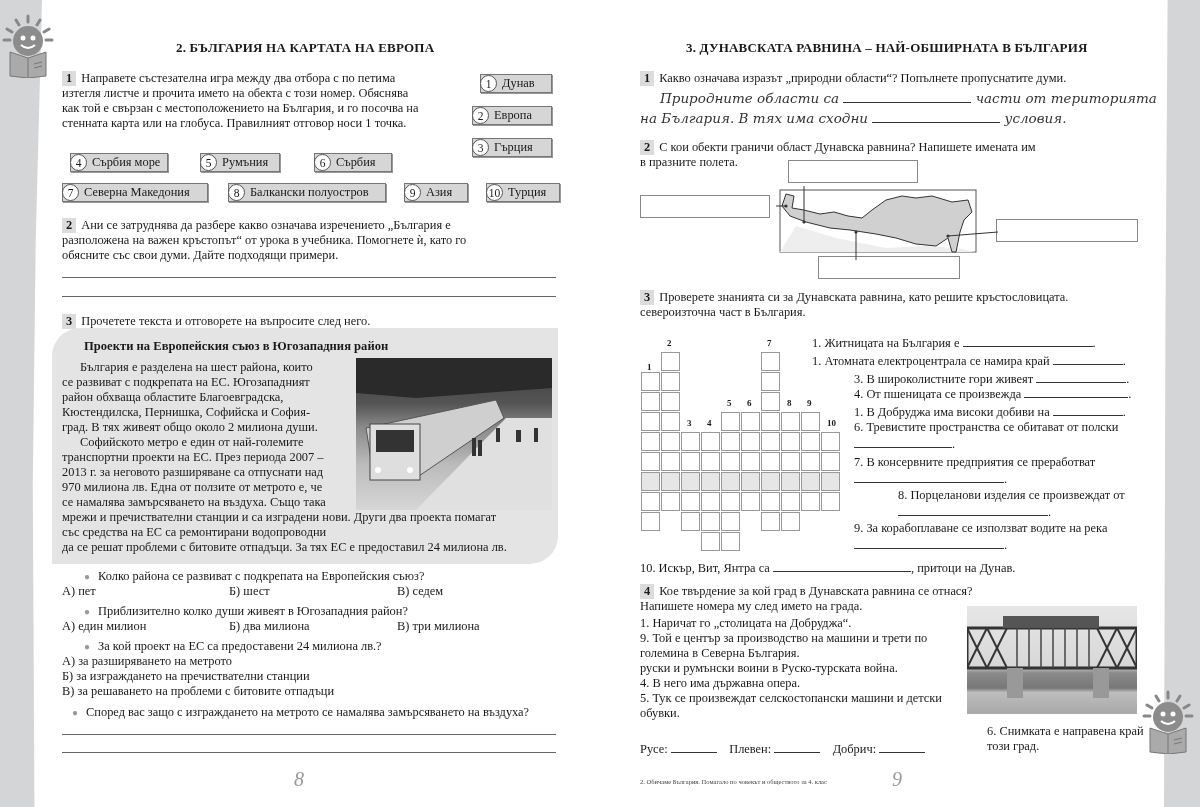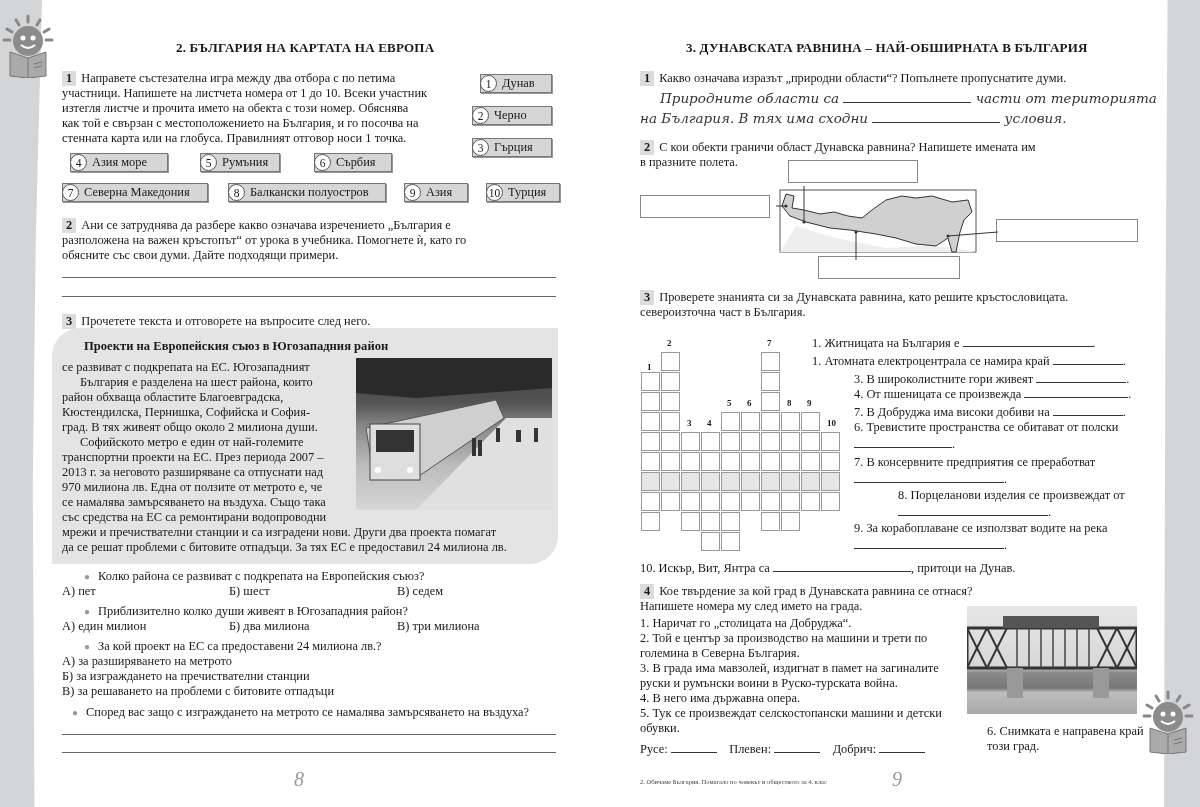--- a/index.html
+++ b/index.html
@@ -53,41 +53,40 @@
   <path d="M8 38 L26 44 L44 38 L44 62 L26 64 L8 62 Z" fill="#aaa" stroke="#777"></path>
   <line x1="26" y1="44" x2="26" y2="64" stroke="#777"></line>
   <line x1="32" y1="50" x2="40" y2="48" stroke="#777"></line>
     <line x1="32" y1="54" x2="40" y2="52" stroke="#777"></line>
 </svg>
 
 <div class="abs title" style="left:176px;top:40px">2. БЪЛГАРИЯ НА КАРТАТА НА ЕВРОПА</div>
 
 <div class="abs para" style="left:62px;top:71px;width:400px">
   <div><span class="num">1</span><span>Направете състезателна игра между два отбора с по петима</span></div>
-  <div>участници. Напишете на листчета номера от 1 до 10. Всеки участник</div>
   <div>изтегля листче и прочита името на обекта с този номер. Обяснява</div>
   <div>как той е свързан с местоположението на България, и го посочва на</div>
   <div>стенната карта или на глобуса. Правилният отговор носи 1 точка.</div>
 </div>
 
 <div class="chip" style="left:480px;top:74px;width:64px">
     <span class="circ">1</span>
     <span>Дунав</span>
   </div>
 <div class="chip" style="left:472px;top:106px;width:72px">
     <span class="circ">2</span>
-    <span>Черно</span>
+    <span>Европа</span>
   </div>
 <div class="chip" style="left:472px;top:138px;width:72px">
     <span class="circ">3</span>
     <span>Гърция</span>
   </div>
 <div class="chip" style="left:70px;top:153px;width:90px">
     <span class="circ">4</span>
-    <span>Азия море</span>
+    <span>Сърбия море</span>
   </div>
 <div class="chip" style="left:200px;top:153px;width:72px">
     <span class="circ">5</span>
     <span>Румъния</span>
   </div>
 <div class="chip" style="left:314px;top:153px;width:70px">
     <span class="circ">6</span>
     <span>Сърбия</span>
   </div>
 <div class="chip" style="left:62px;top:183px;width:138px">
@@ -115,32 +114,32 @@
 <div class="rule" style="left:62px;top:277px;width:494px"></div>
 <div class="rule" style="left:62px;top:296px;width:494px"></div>
 
 <div class="abs para" style="left:62px;top:314px">
   <span class="num">3</span><span>Прочетете текста и отговорете на въпросите след него.</span>
 </div>
 
 <div class="gray-panel"></div>
 <div class="abs" style="left:84px;top:339px;font-weight:bold;font-size:12.6px">Проекти на Европейския съюз в Югозападния район</div>
 <div class="abs para" style="left:62px;top:360px;width:500px">
+  <div style="padding-left:18px">България е разделена на шест района, които</div>
   <div>се развиват с подкрепата на ЕС. Югозападният</div>
-  <div style="padding-left:18px">България е разделена на шест района, които</div>
   <div>район обхваща областите Благоевградска,</div>
   <div>Кюстендилска, Пернишка, Софийска и София-</div>
   <div>град. В тях живеят общо около 2 милиона души.</div>
   <div style="padding-left:18px">Софийското метро е един от най-големите</div>
   <div>транспортни проекти на ЕС. През периода 2007 –</div>
   <div>2013 г. за неговото разширяване са отпуснати над</div>
   <div>970 милиона лв. Една от ползите от метрото е, че</div>
   <div>се намалява замърсяването на въздуха. Също така</div>
+  <div>мрежи и пречиствателни станции и са изградени нови. Други два проекта помагат</div>
   <div>със средства на ЕС са ремонтирани водопроводни</div>
-  <div>мрежи и пречиствателни станции и са изградени нови. Други два проекта помагат</div>
   <div>да се решат проблеми с битовите отпадъци. За тях ЕС е предоставил 24 милиона лв.</div>
 </div>
 
 <div class="photo" style="left:356px;top:358px;width:196px;height:152px;background:linear-gradient(180deg,#3a3a3a 0%,#555 30%,#888 45%,#bbb 70%,#d6d6d6 100%)">
   <svg width="196" height="152">
     <polygon points="0,0 196,0 196,30 60,40 0,35" fill="#2a2a2a"></polygon>
     <polygon points="10,70 140,42 148,60 60,120 18,120" fill="#cfcfcf" stroke="#555"></polygon>
     <rect x="14" y="66" width="50" height="56" fill="#dedede" stroke="#444"></rect>
     <rect x="20" y="72" width="38" height="22" fill="#333"></rect>
     <circle cx="22" cy="112" r="3" fill="#fff"></circle>
@@ -294,36 +293,35 @@
     <div class="cell" style="left: 180px; top: 114px;"></div>
     <div class="cell shade" style="left: 180px; top: 134px;"></div>
     <div class="cell" style="left: 180px; top: 154px;"></div>
     <div class="cwnum" style="left: 186px; top: 80px;">10</div>
   </div>
 
 <div class="abs para" style="left:812px;top:334px"><span>1. Житницата на България е</span> <span class="blank" style="width:130px"></span>.</div>
 <div class="abs para" style="left:812px;top:352px"><span>1. Атомната електроцентрала се намира край</span> <span class="blank" style="width:70px"></span>.</div>
 <div class="abs para" style="left:854px;top:370px"><span>3. В широколистните гори живеят</span> <span class="blank" style="width:90px"></span>.</div>
 <div class="abs para" style="left:854px;top:385px"><span>4. От пшеницата се произвежда</span> <span class="blank" style="width:104px"></span>.</div>
-<div class="abs para" style="left:854px;top:403px"><span>7. В Добруджа има високи добиви на</span> <span class="blank" style="width:70px"></span>.</div>
+<div class="abs para" style="left:854px;top:403px"><span>1. В Добруджа има високи добиви на</span> <span class="blank" style="width:70px"></span>.</div>
 <div class="abs para" style="left:854px;top:420px"><span>6. Тревистите пространства се обитават от полски</span><br><span class="blank" style="width:98px"></span>.</div>
 <div class="abs para" style="left:854px;top:455px"><span>7. В консервните предприятия се преработват</span><br><span class="blank" style="width:150px"></span>.</div>
 <div class="abs para" style="left:898px;top:488px"><span>8. Порцеланови изделия се произвеждат от</span><br><span class="blank" style="width:150px"></span>.</div>
 <div class="abs para" style="left:854px;top:521px"><span>9. За корабоплаване се използват водите на река</span><br><span class="blank" style="width:150px"></span>.</div>
 <div class="abs para" style="left:640px;top:559px"><span>10. Искър, Вит, Янтра са</span> <span class="blank" style="width:138px"></span><span>, притоци на Дунав.</span></div>
 
 <div class="abs para" style="left:640px;top:584px">
   <div><span class="num">4</span><span>Кое твърдение за кой град в Дунавската равнина се отнася?</span></div>
   <div>Напишете номера му след името на града.</div>
 </div>
 <div class="abs para" style="left:640px;top:616px">
   <div>1. Наричат го „столицата на Добруджа“.</div>
-  <div>2. Той е център за производство на машини и трети по</div>
+  <div>9. Той е център за производство на машини и трети по</div>
   <div>големина в Северна България.</div>
-  <div>3. В града има мавзолей, издигнат в памет на загиналите</div>
   <div>руски и румънски воини в Руско-турската война.</div>
   <div>4. В него има държавна опера.</div>
   <div>5. Тук се произвеждат селскостопански машини и детски</div>
   <div>обувки.</div>
 </div>
 <div class="abs para" style="left:640px;top:740px">
   <span>Русе:</span> <span class="blank" style="width:46px"></span>
   &nbsp;&nbsp;&nbsp;<span>Плевен:</span> <span class="blank" style="width:46px"></span>
   &nbsp;&nbsp;&nbsp;<span>Добрич:</span> <span class="blank" style="width:46px"></span>
 </div>

